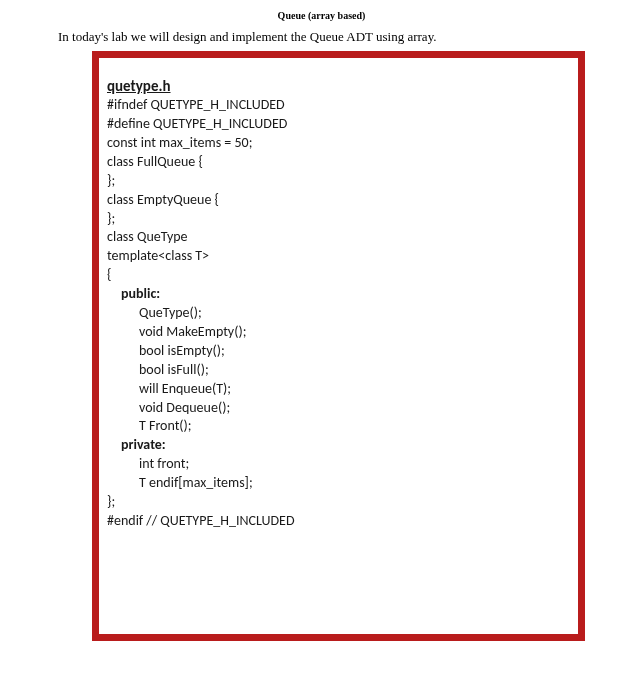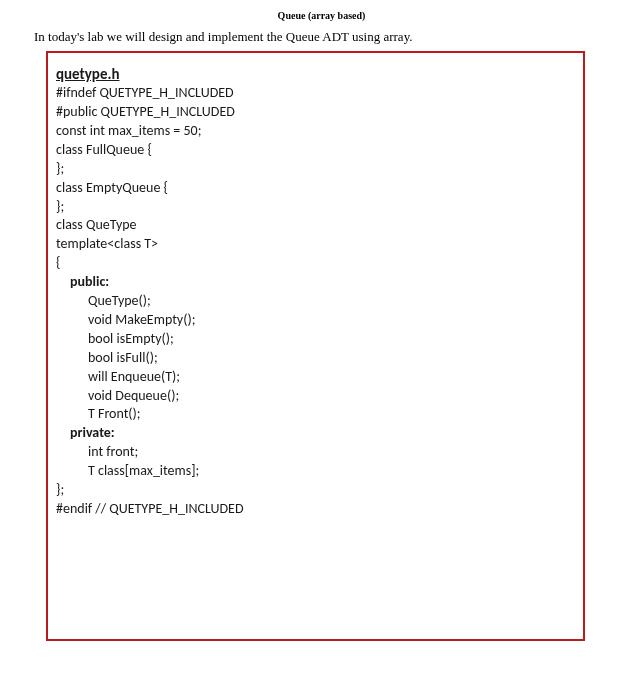--- a/index.html
+++ b/index.html
@@ -14,27 +14,27 @@
       padding: 10px 0;
     }
     .page-title {
       text-align: center;
       font-weight: bold;
       font-size: 10px;
       margin-bottom: 8px;
     }
     .intro-text {
       font-size: 13px;
-      margin-left: 34px;
+      margin-left: 58px;
       margin-bottom: 6px;
     }
     .code-box {
-      border: 2px solid #b91c1c;
-      margin: 0 58px 0 46px;
-      padding: 11px 8px 8px 8px;
+      border: 7px solid #b91c1c;
+      margin: 0 58px 0 92px;
+      padding: 18px 8px 8px 8px;
       min-height: 590px;
       font-family: Calibri, Arial, sans-serif;
       font-size: 14px;
       line-height: 1.35;
       color: #1a1a1a;
     }
     .filename {
       font-weight: bold;
       text-decoration: underline;
       font-size: 15px;
@@ -48,35 +48,35 @@
   </style>
 </head>
 <body>
 
 <div class="page-title">Queue (array based)</div>
 <div class="intro-text">In today's lab we will design and implement the Queue ADT using array.</div>
 
 <div class="code-box">
   <div class="filename">quetype.h</div>
   <div class="code-line">#ifndef QUETYPE_H_INCLUDED</div>
-  <div class="code-line">#public QUETYPE_H_INCLUDED</div>
+  <div class="code-line">#define QUETYPE_H_INCLUDED</div>
   <div class="code-line">const int max_items = 50;</div>
   <div class="code-line">class FullQueue {</div>
   <div class="code-line">};</div>
   <div class="code-line">class EmptyQueue {</div>
   <div class="code-line">};</div>
   <div class="code-line">class QueType</div>
   <div class="code-line">template&lt;class T&gt;</div>
   <div class="code-line">{</div>
   <div class="code-line indent-1 bold">public:</div>
   <div class="code-line indent-2">QueType();</div>
   <div class="code-line indent-2">void MakeEmpty();</div>
   <div class="code-line indent-2">bool isEmpty();</div>
   <div class="code-line indent-2">bool isFull();</div>
   <div class="code-line indent-2">will Enqueue(T);</div>
   <div class="code-line indent-2">void Dequeue();</div>
   <div class="code-line indent-2">T Front();</div>
   <div class="code-line indent-1 bold">private:</div>
   <div class="code-line indent-2">int front;</div>
-  <div class="code-line indent-2">T class[max_items];</div>
+  <div class="code-line indent-2">T endif[max_items];</div>
   <div class="code-line">};</div>
   <div class="code-line">#endif // QUETYPE_H_INCLUDED</div>
 </div>
 
 </body></html>

